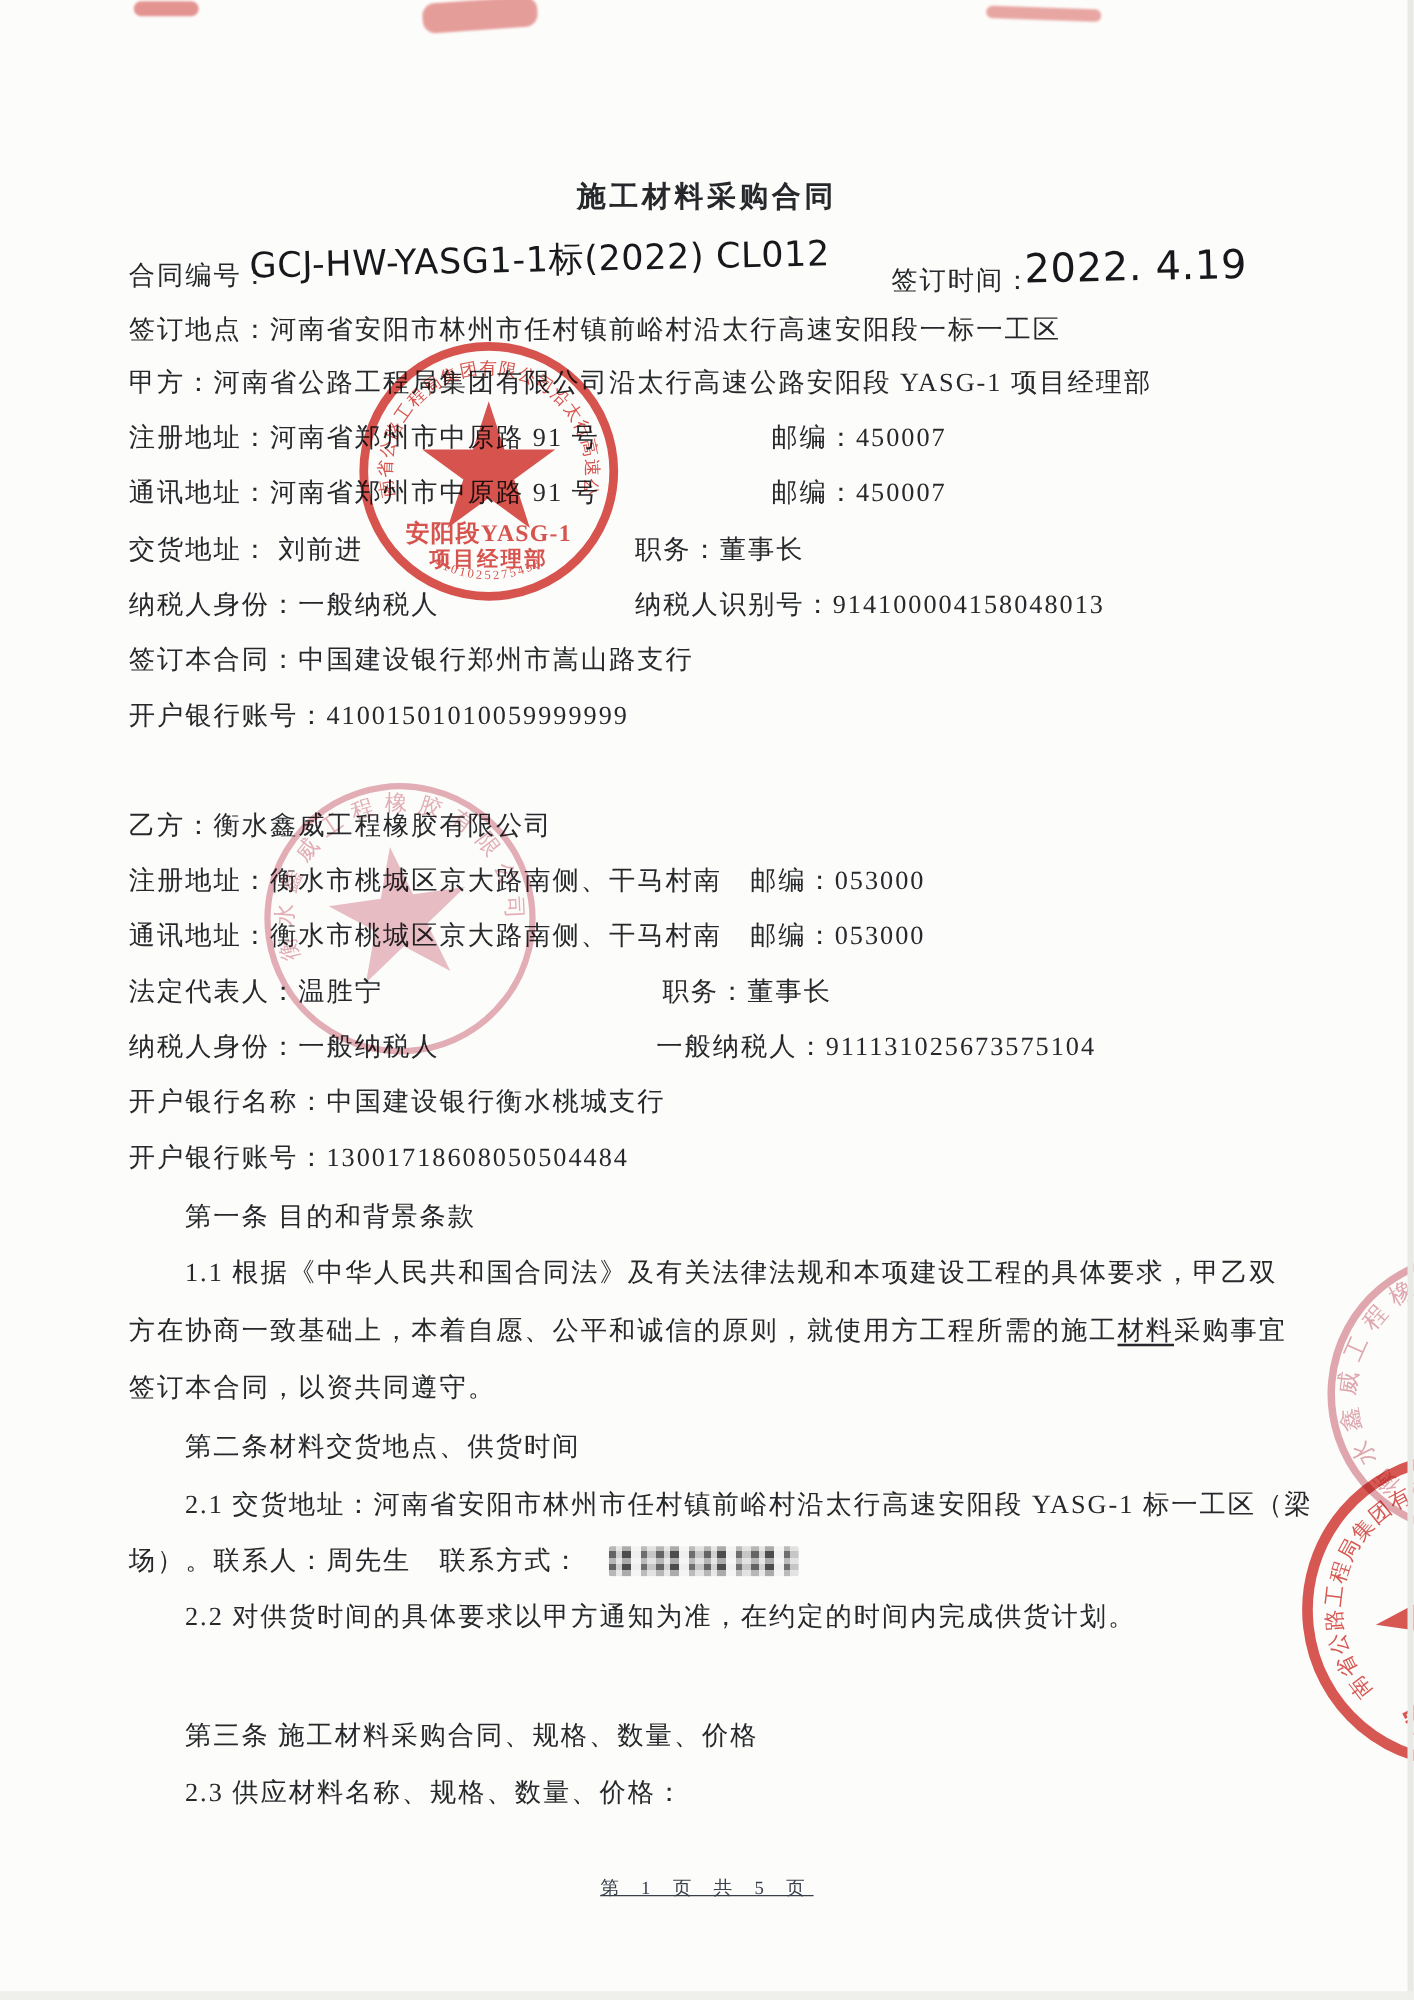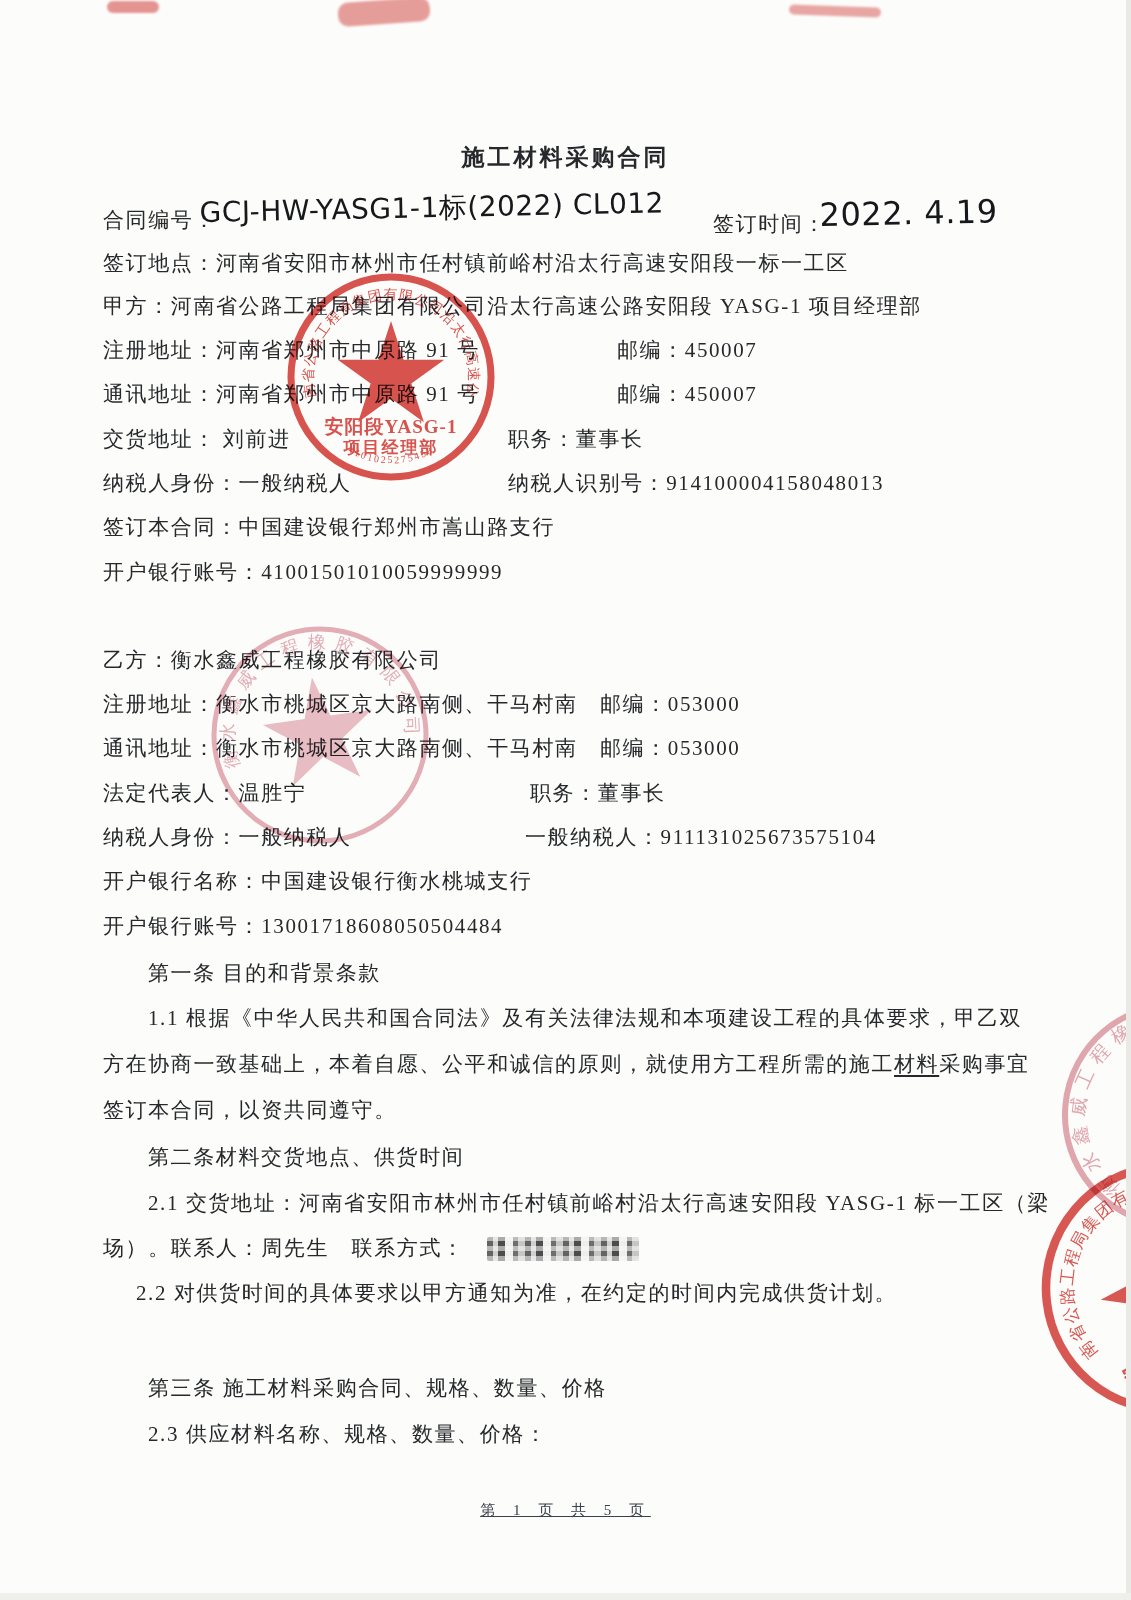--- a/index.html
+++ b/index.html
@@ -73,21 +73,21 @@
 <div class="line" style="left:148px;top:1004px;">1.1 根据《中华人民共和国合同法》及有关法律法规和本项建设工程的具体要求，甲乙双</div>
 <div class="line" style="left:103px;top:1050px;">
   <span>方在协商一致基础上，本着自愿、公平和诚信的原则，就使用方工程所需的施工</span><span class="uline">材料</span><span>采购事宜</span>
 </div>
 <div class="line" style="left:103px;top:1096px;">签订本合同，以资共同遵守。</div>
 
 <div class="line" style="left:148px;top:1143px;">第二条材料交货地点、供货时间</div>
 <div class="line" style="left:148px;top:1189px;">2.1 交货地址：河南省安阳市林州市任村镇前峪村沿太行高速安阳段 YASG-1 标一工区（梁</div>
 <div class="line" style="left:103px;top:1234px;">场）。联系人：周先生　联系方式：</div>
 <div class="redact" style="left:487px;top:1237px;"></div>
-<div class="line" style="left:136px;top:1279px;">2.2 对供货时间的具体要求以甲方通知为准，在约定的时间内完成供货计划。</div>
+<div class="line" style="left:148px;top:1279px;">2.2 对供货时间的具体要求以甲方通知为准，在约定的时间内完成供货计划。</div>
 
 <div class="line" style="left:148px;top:1374px;">第三条 施工材料采购合同、规格、数量、价格</div>
 <div class="line" style="left:148px;top:1420px;">2.3 供应材料名称、规格、数量、价格：</div>
 
 <div class="line footer" style="top:1501px;text-decoration:underline;">第 1 页 共 5 页</div>
 
 <svg class="stamp" style="left:261px;top:247px;opacity:.9;" width="260" height="260" viewBox="-130 -130 260 260">
   <g fill="#d5413c" stroke="none">
     <circle cx="0" cy="0" r="100" fill="none" stroke="#d5413c" stroke-width="7"></circle>
     <path transform="scale(56)" d="M0,-1 L0.2245,-0.309 L0.9511,-0.309 L0.3633,0.118 L0.5878,0.809 L0,0.382 L-0.5878,0.809 L-0.3633,0.118 L-0.9511,-0.309 L-0.2245,-0.309 Z"></path>

